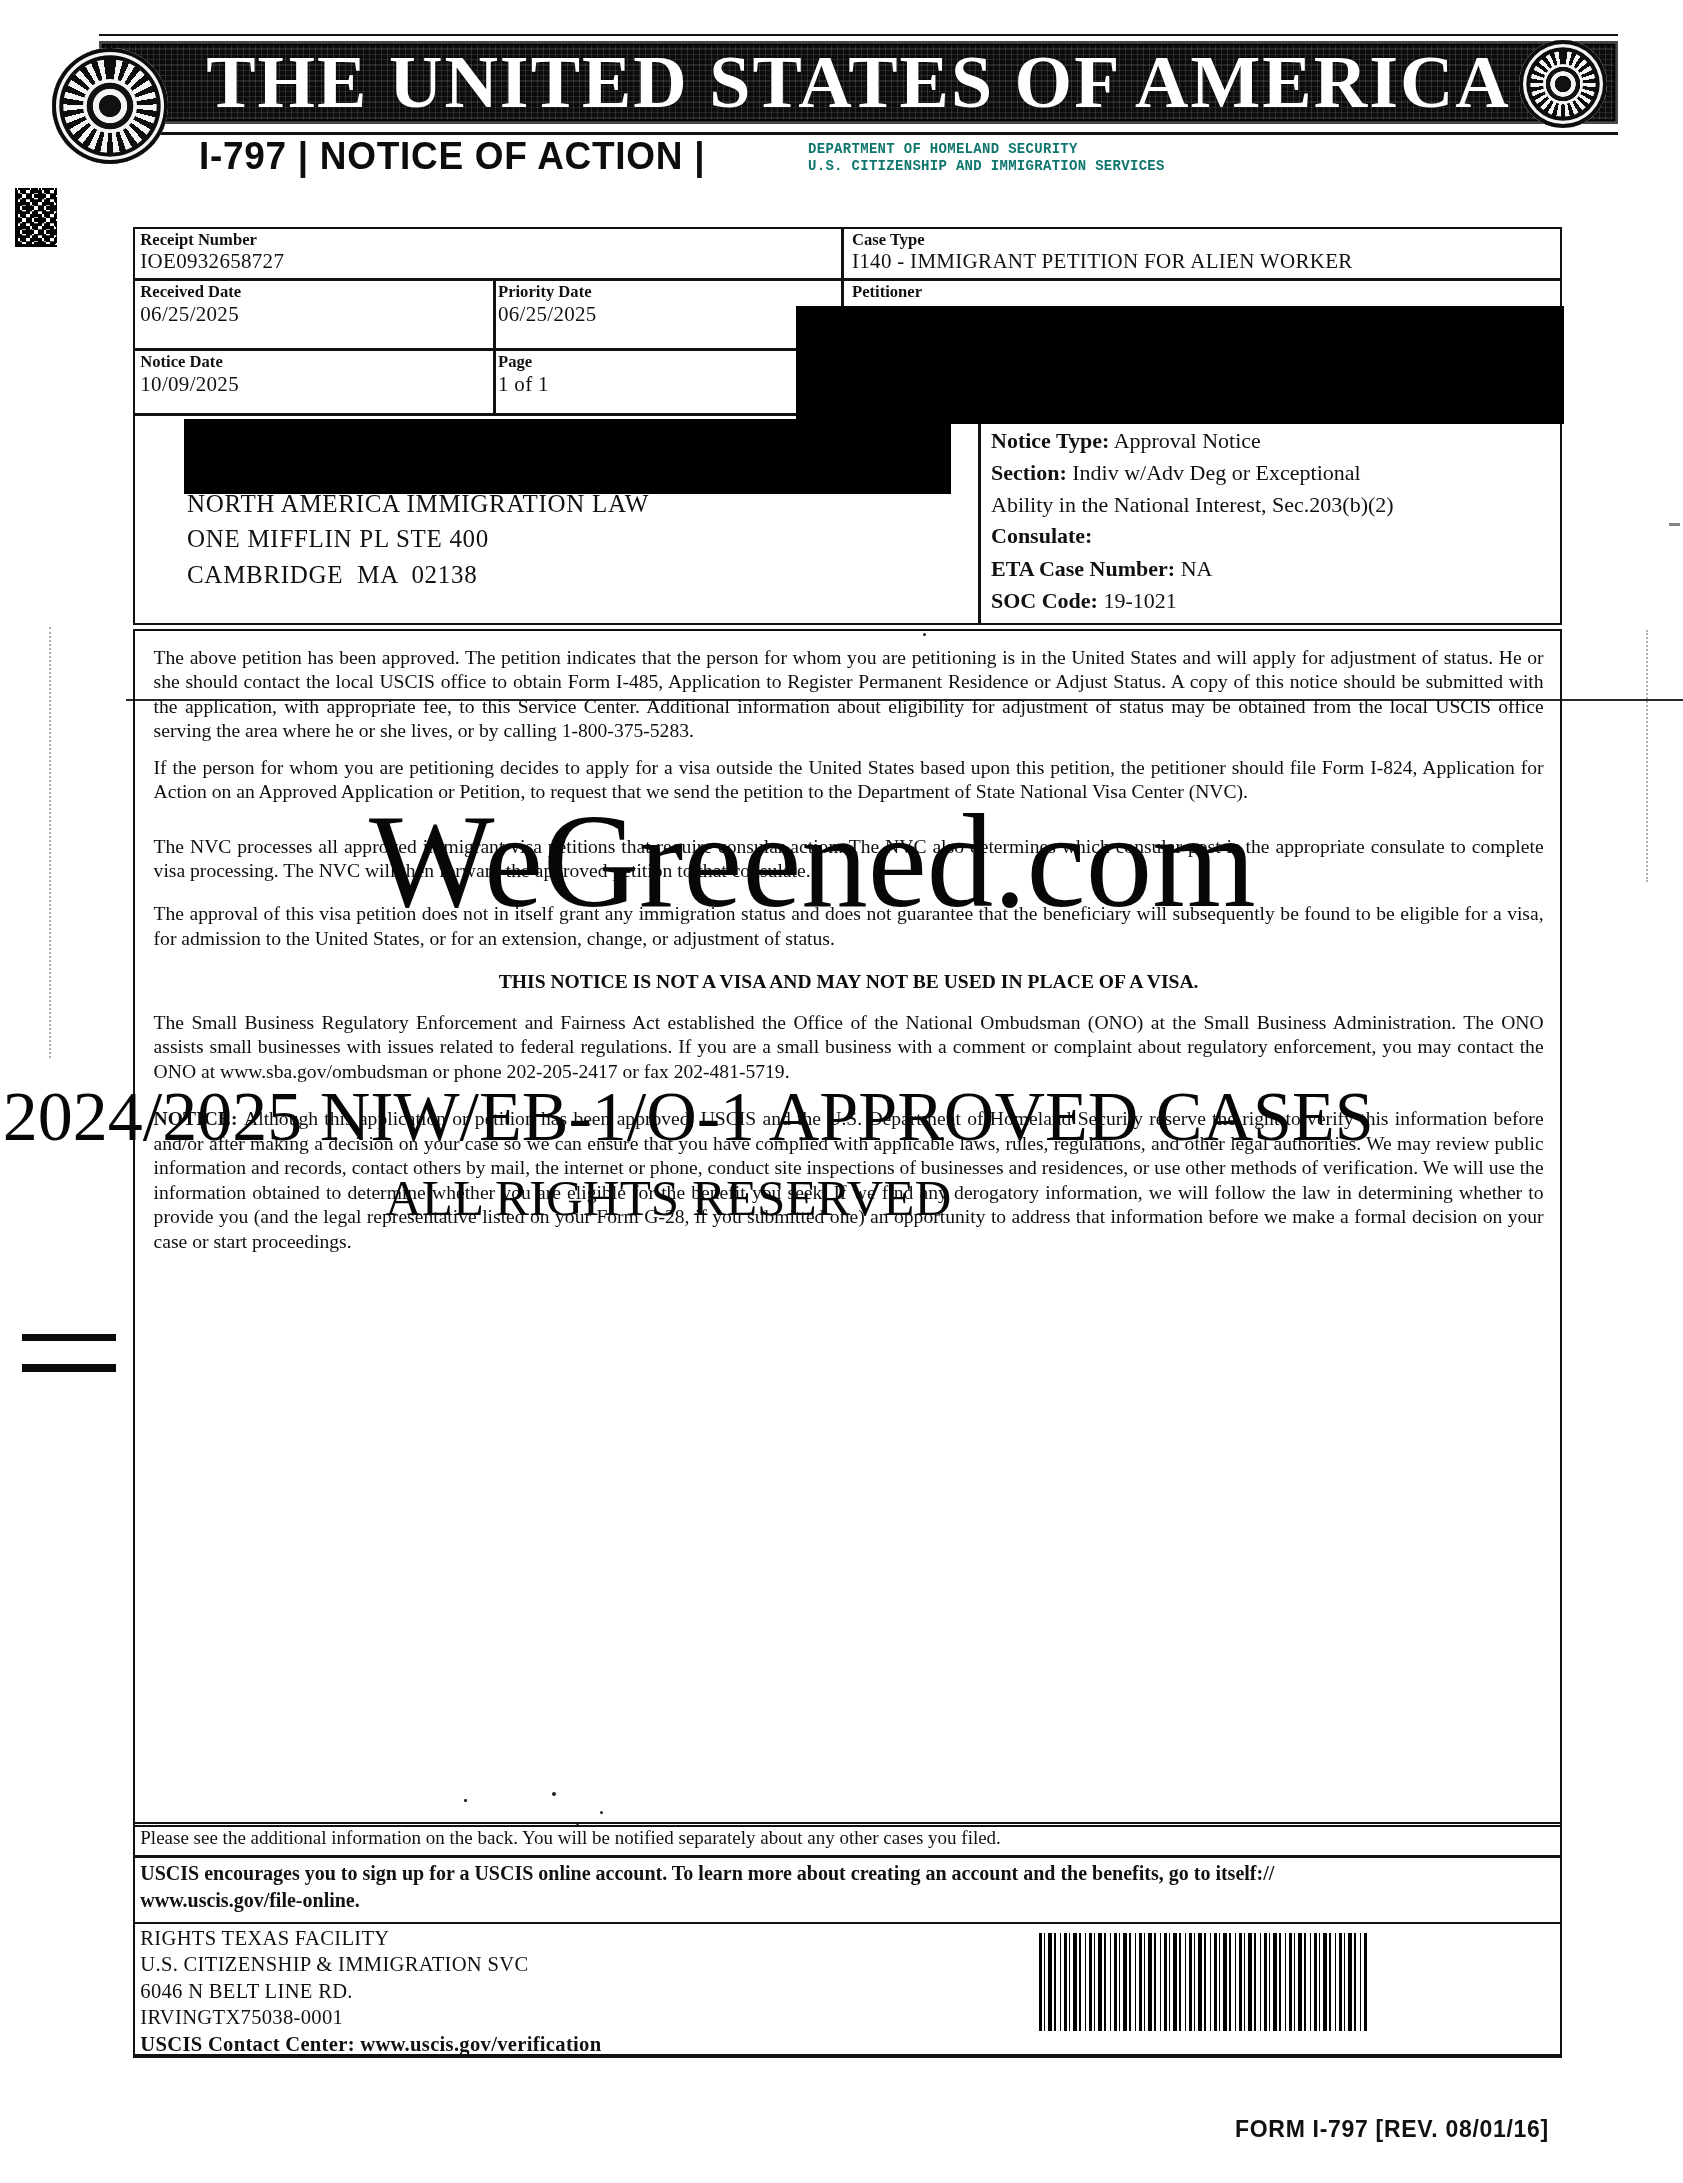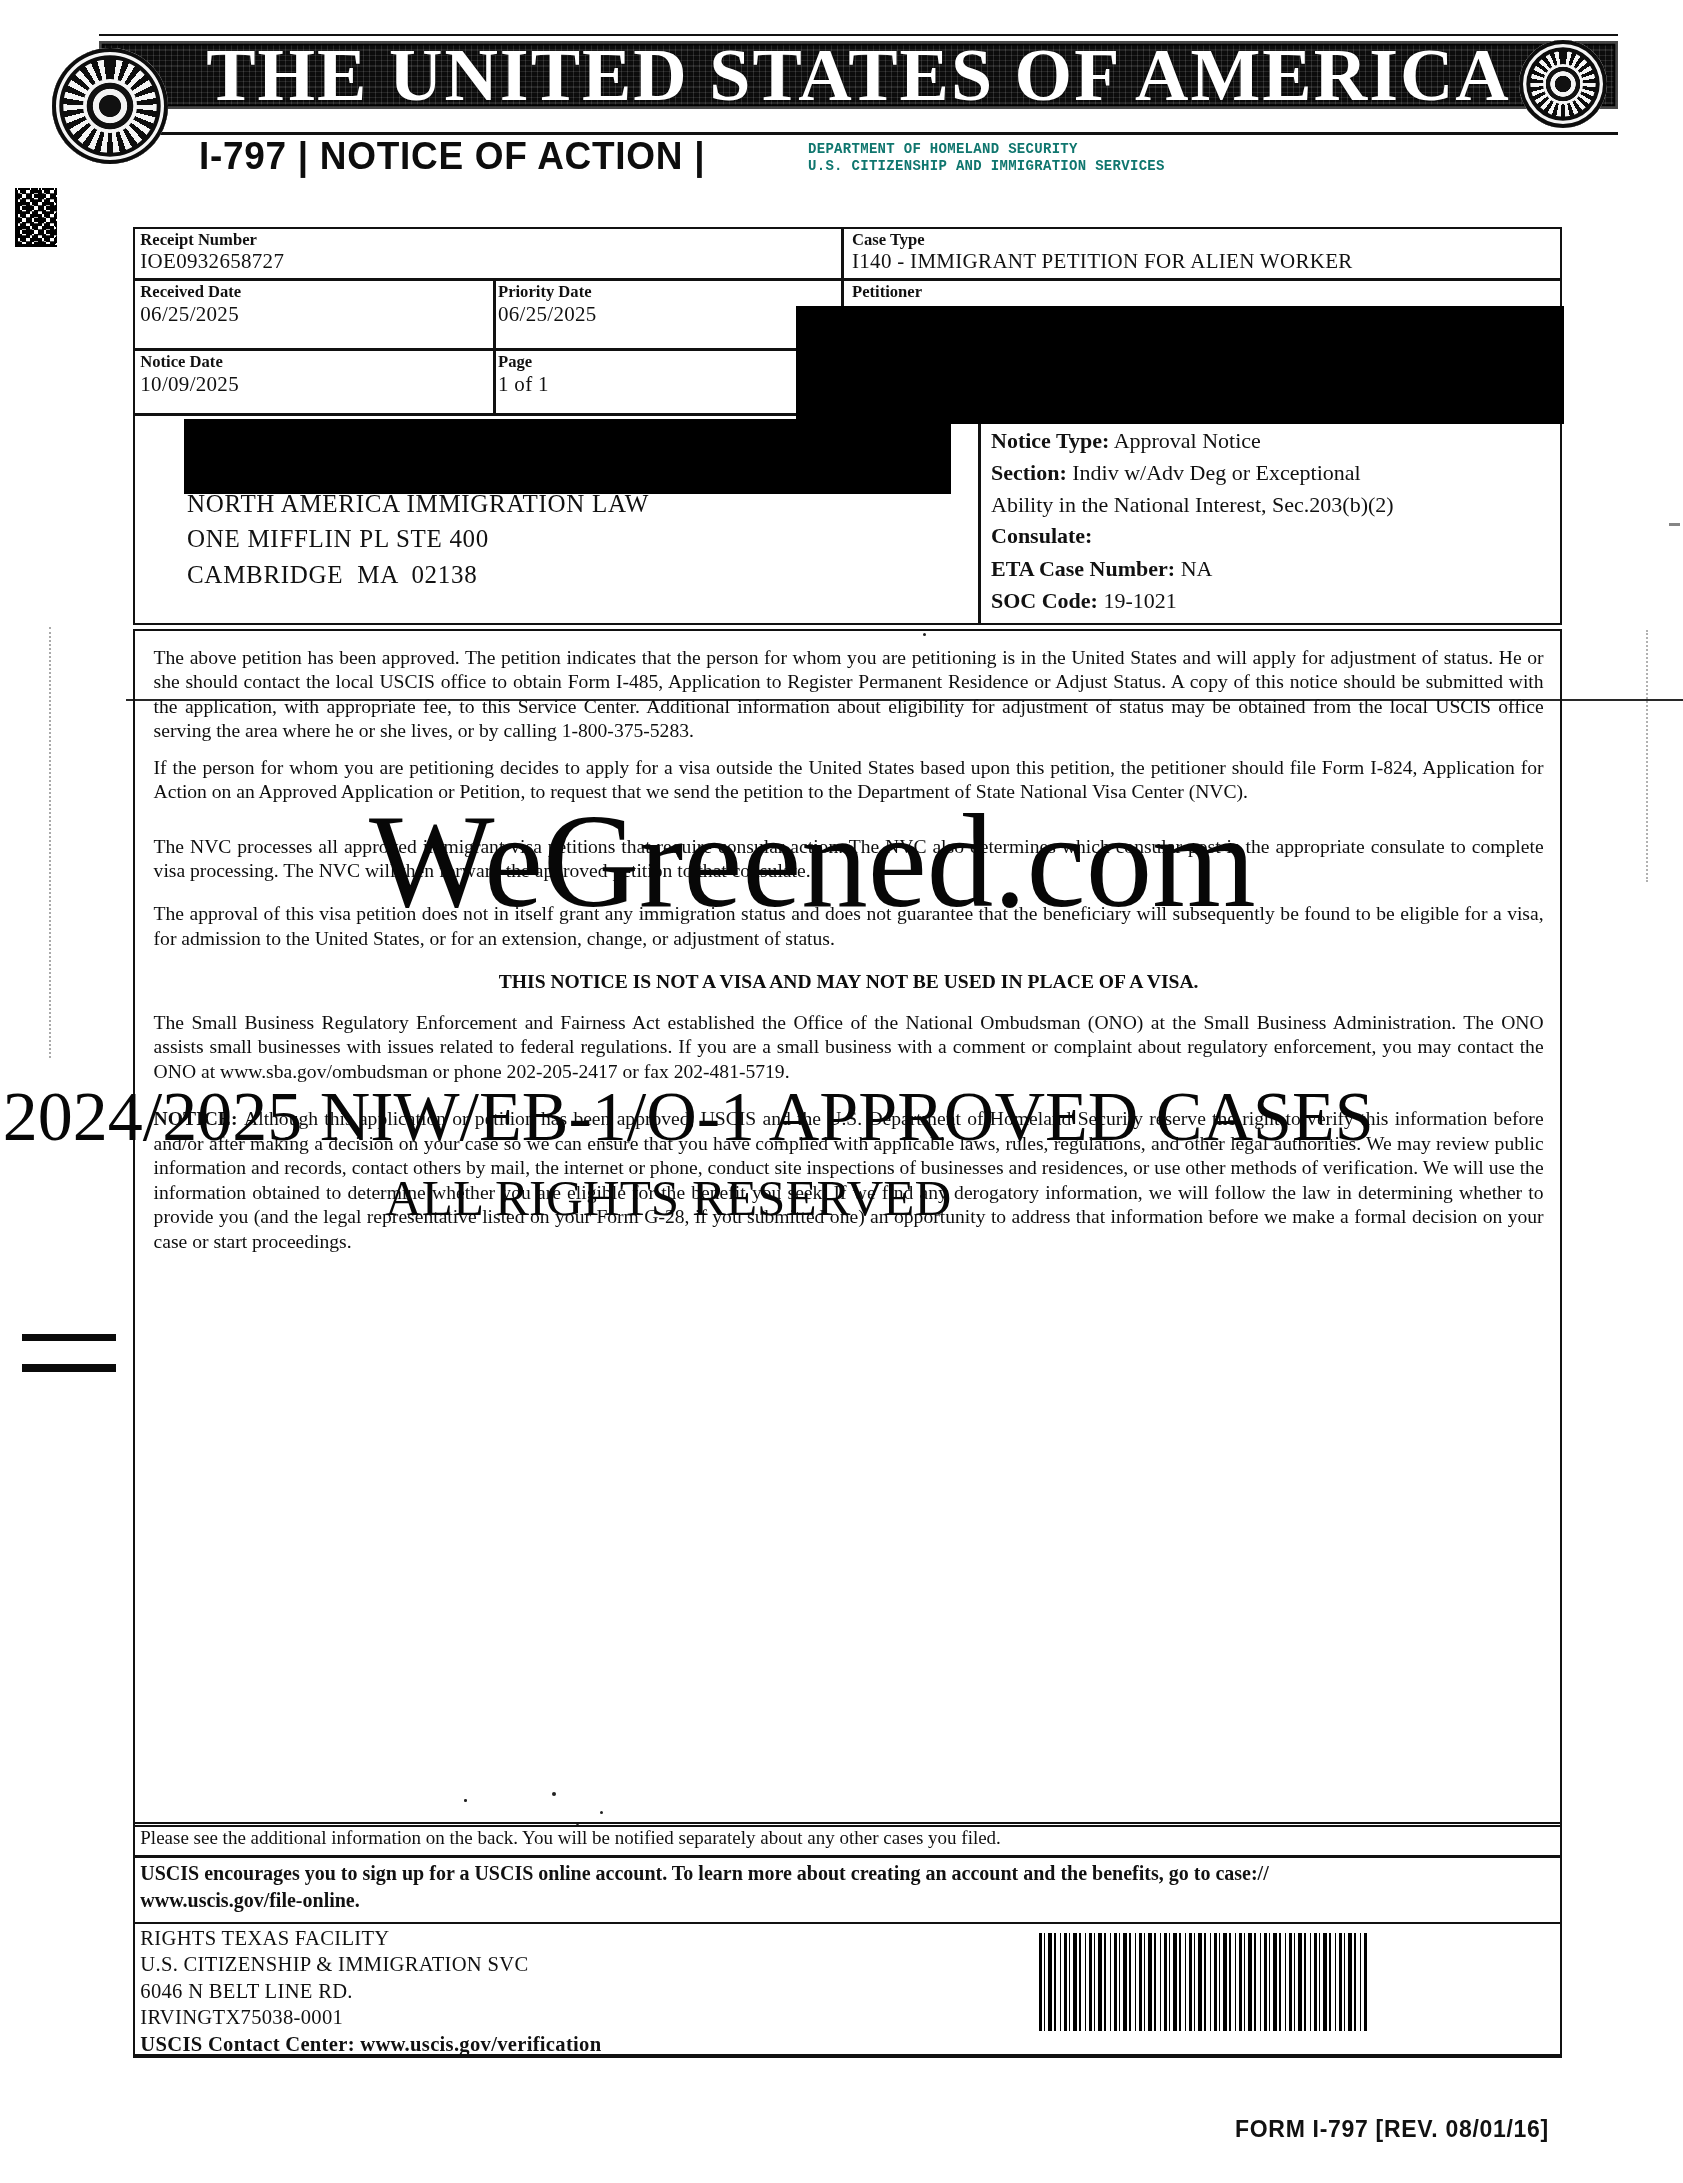--- a/index.html
+++ b/index.html
@@ -8,21 +8,21 @@
     width:1683px;height:2183px;
     background:#ffffff;
     font-family:"Liberation Serif", serif;
     color:#111;
     overflow:hidden;
   }
   
   .banner-rule-top{position:absolute;left:99px;top:34px;width:1519px;height:2px;background:#111;}
   .banner-rule-bottom{position:absolute;left:99px;top:132px;width:1519px;height:3.3px;background:#111;}
   .banner{
-    position:absolute;left:99px;top:41px;width:1519px;height:68px;
+    position:absolute;left:99px;top:41px;width:1519px;height:83px;
     background:
       repeating-linear-gradient(90deg, rgba(255,255,255,.13) 0 1.3px, transparent 1.3px 6px),
       repeating-linear-gradient(0deg, rgba(255,255,255,.10) 0 1.3px, transparent 1.3px 5.3px),
       #0c0c0c;
     box-shadow: inset 0 0 0 2.7px rgba(255,255,255,.28), inset 0 0 0 4.6px rgba(0,0,0,.9);
     display:flex;align-items:center;justify-content:center;
   }
   .banner-title{
     color:#fff;font-weight:bold;font-size:74px;letter-spacing:2px;
     white-space:nowrap;text-shadow:0 0 2px #000;
@@ -255,21 +255,21 @@
   <span class="speck" style="left:552px;top:1792px;width:4px;height:4px;"></span>
   <span class="speck" style="left:600px;top:1811px;width:3.3px;height:3.3px;"></span>
   <span class="speck" style="left:576px;top:1822px;width:2.7px;height:2.7px;"></span>
   <span class="speck" style="left:464px;top:1799px;width:2.7px;height:2.7px;"></span>
   <span class="speck" style="left:923px;top:633px;width:3.3px;height:3.3px;"></span>
 
   <div class="foot-row row-back">
     <span class="back-note">Please see the additional information on the back. You will be notified separately about any other cases you filed.</span>
   </div>
   <div class="foot-row row-online">
-    <span class="online-line ol1">USCIS encourages you to sign up for a USCIS online account. To learn more about creating an account and the benefits, go to case://</span>
+    <span class="online-line ol1">USCIS encourages you to sign up for a USCIS online account. To learn more about creating an account and the benefits, go to itself://</span>
     <span class="online-line ol2">www.uscis.gov/file-online.</span>
   </div>
   <div class="foot-row row-facility">
     <span class="fac-line fl0">RIGHTS TEXAS FACILITY</span>
     <span class="fac-line fl1">U.S. CITIZENSHIP &amp; IMMIGRATION SVC</span>
     <span class="fac-line fl2">6046 N BELT LINE RD.</span>
     <span class="fac-line fl3">IRVINGTX75038-0001</span>
     <span class="fac-line fl-contact">USCIS Contact Center: www.uscis.gov/verification</span>
     <div class="barcode"></div>
   </div>

